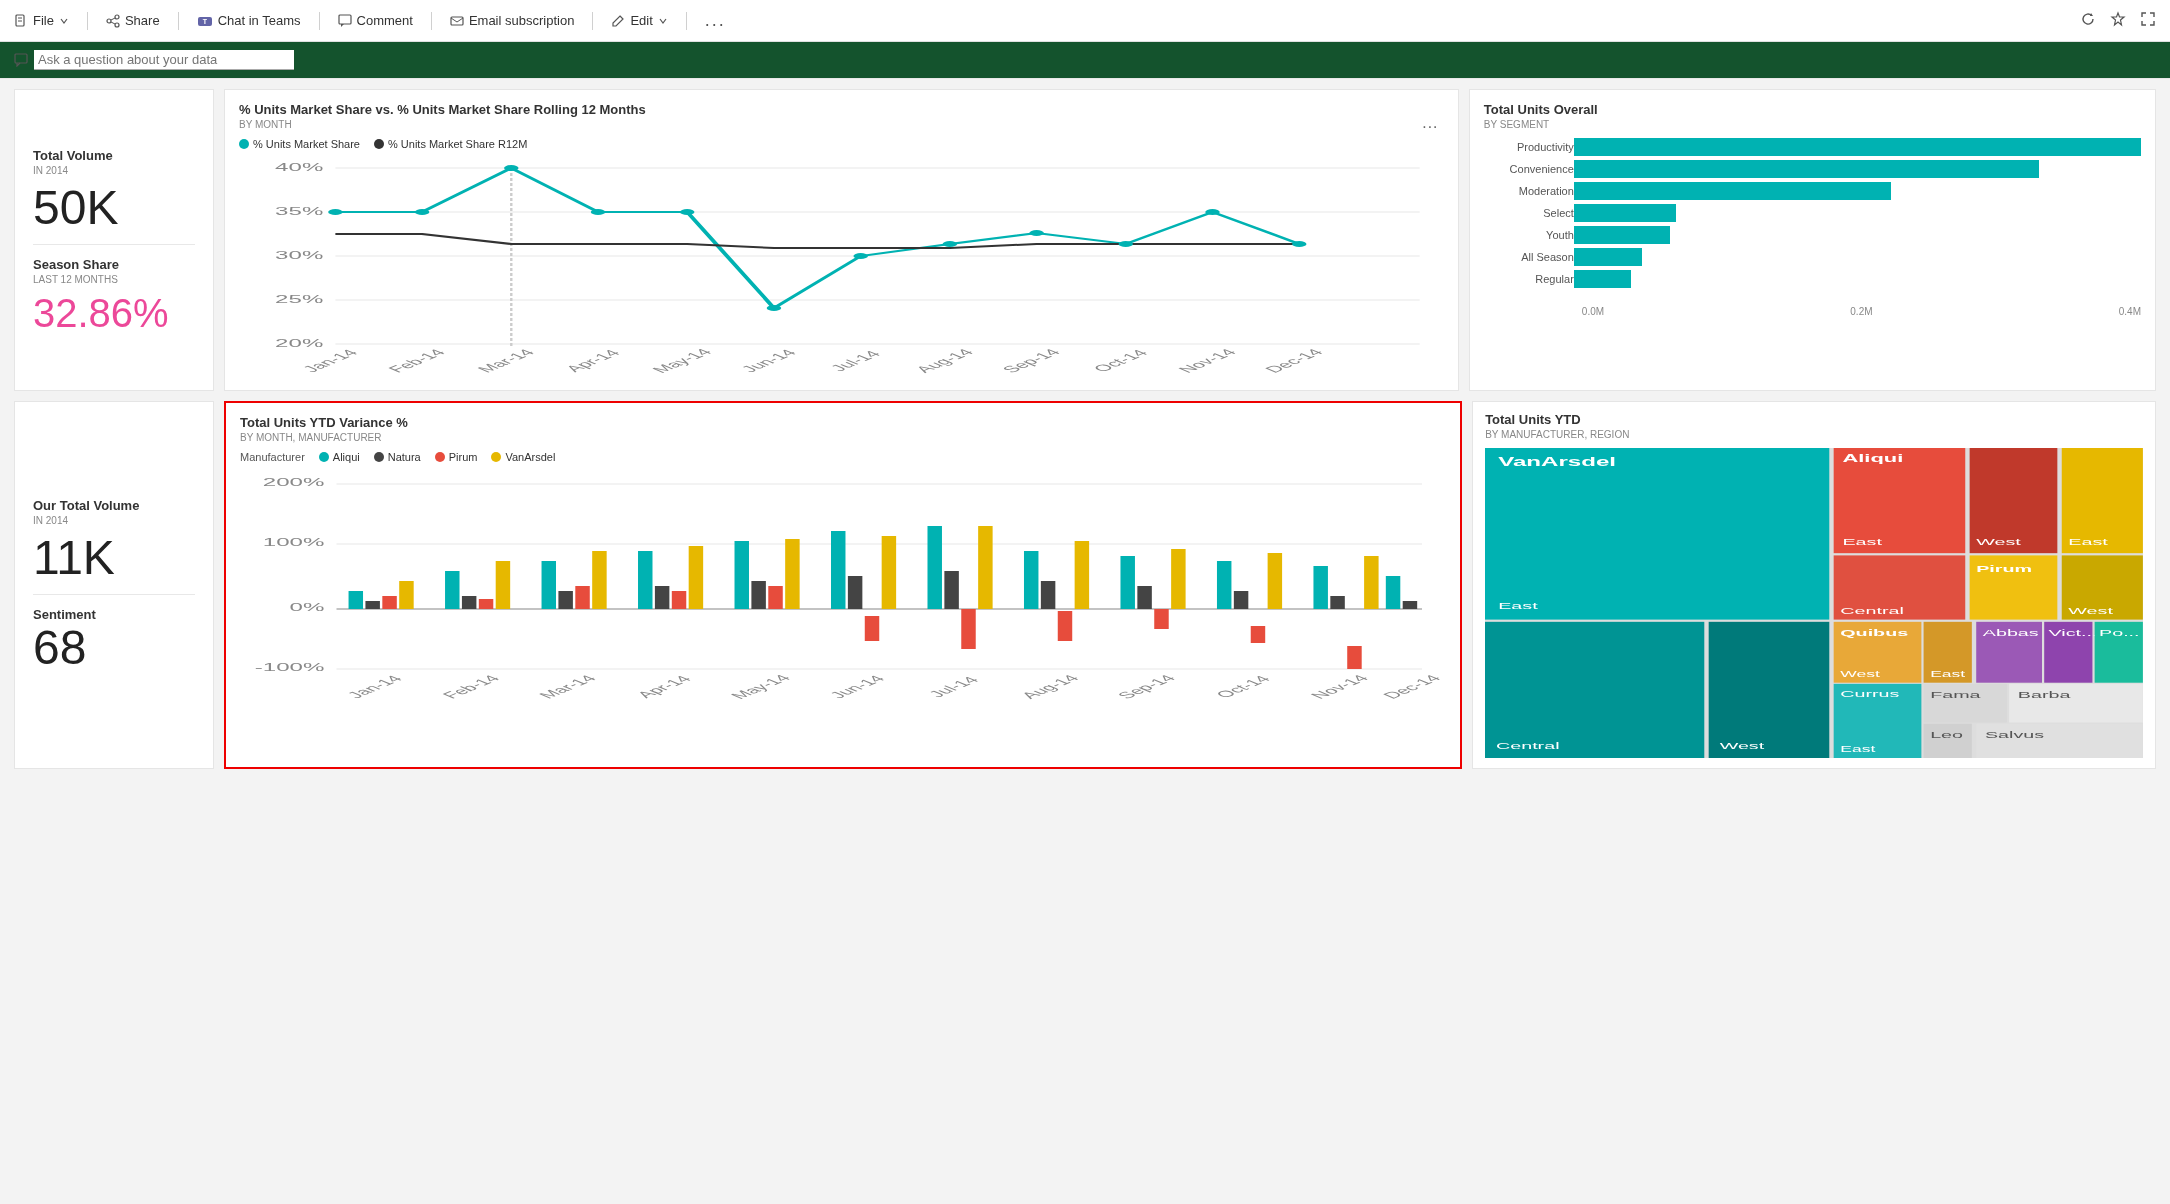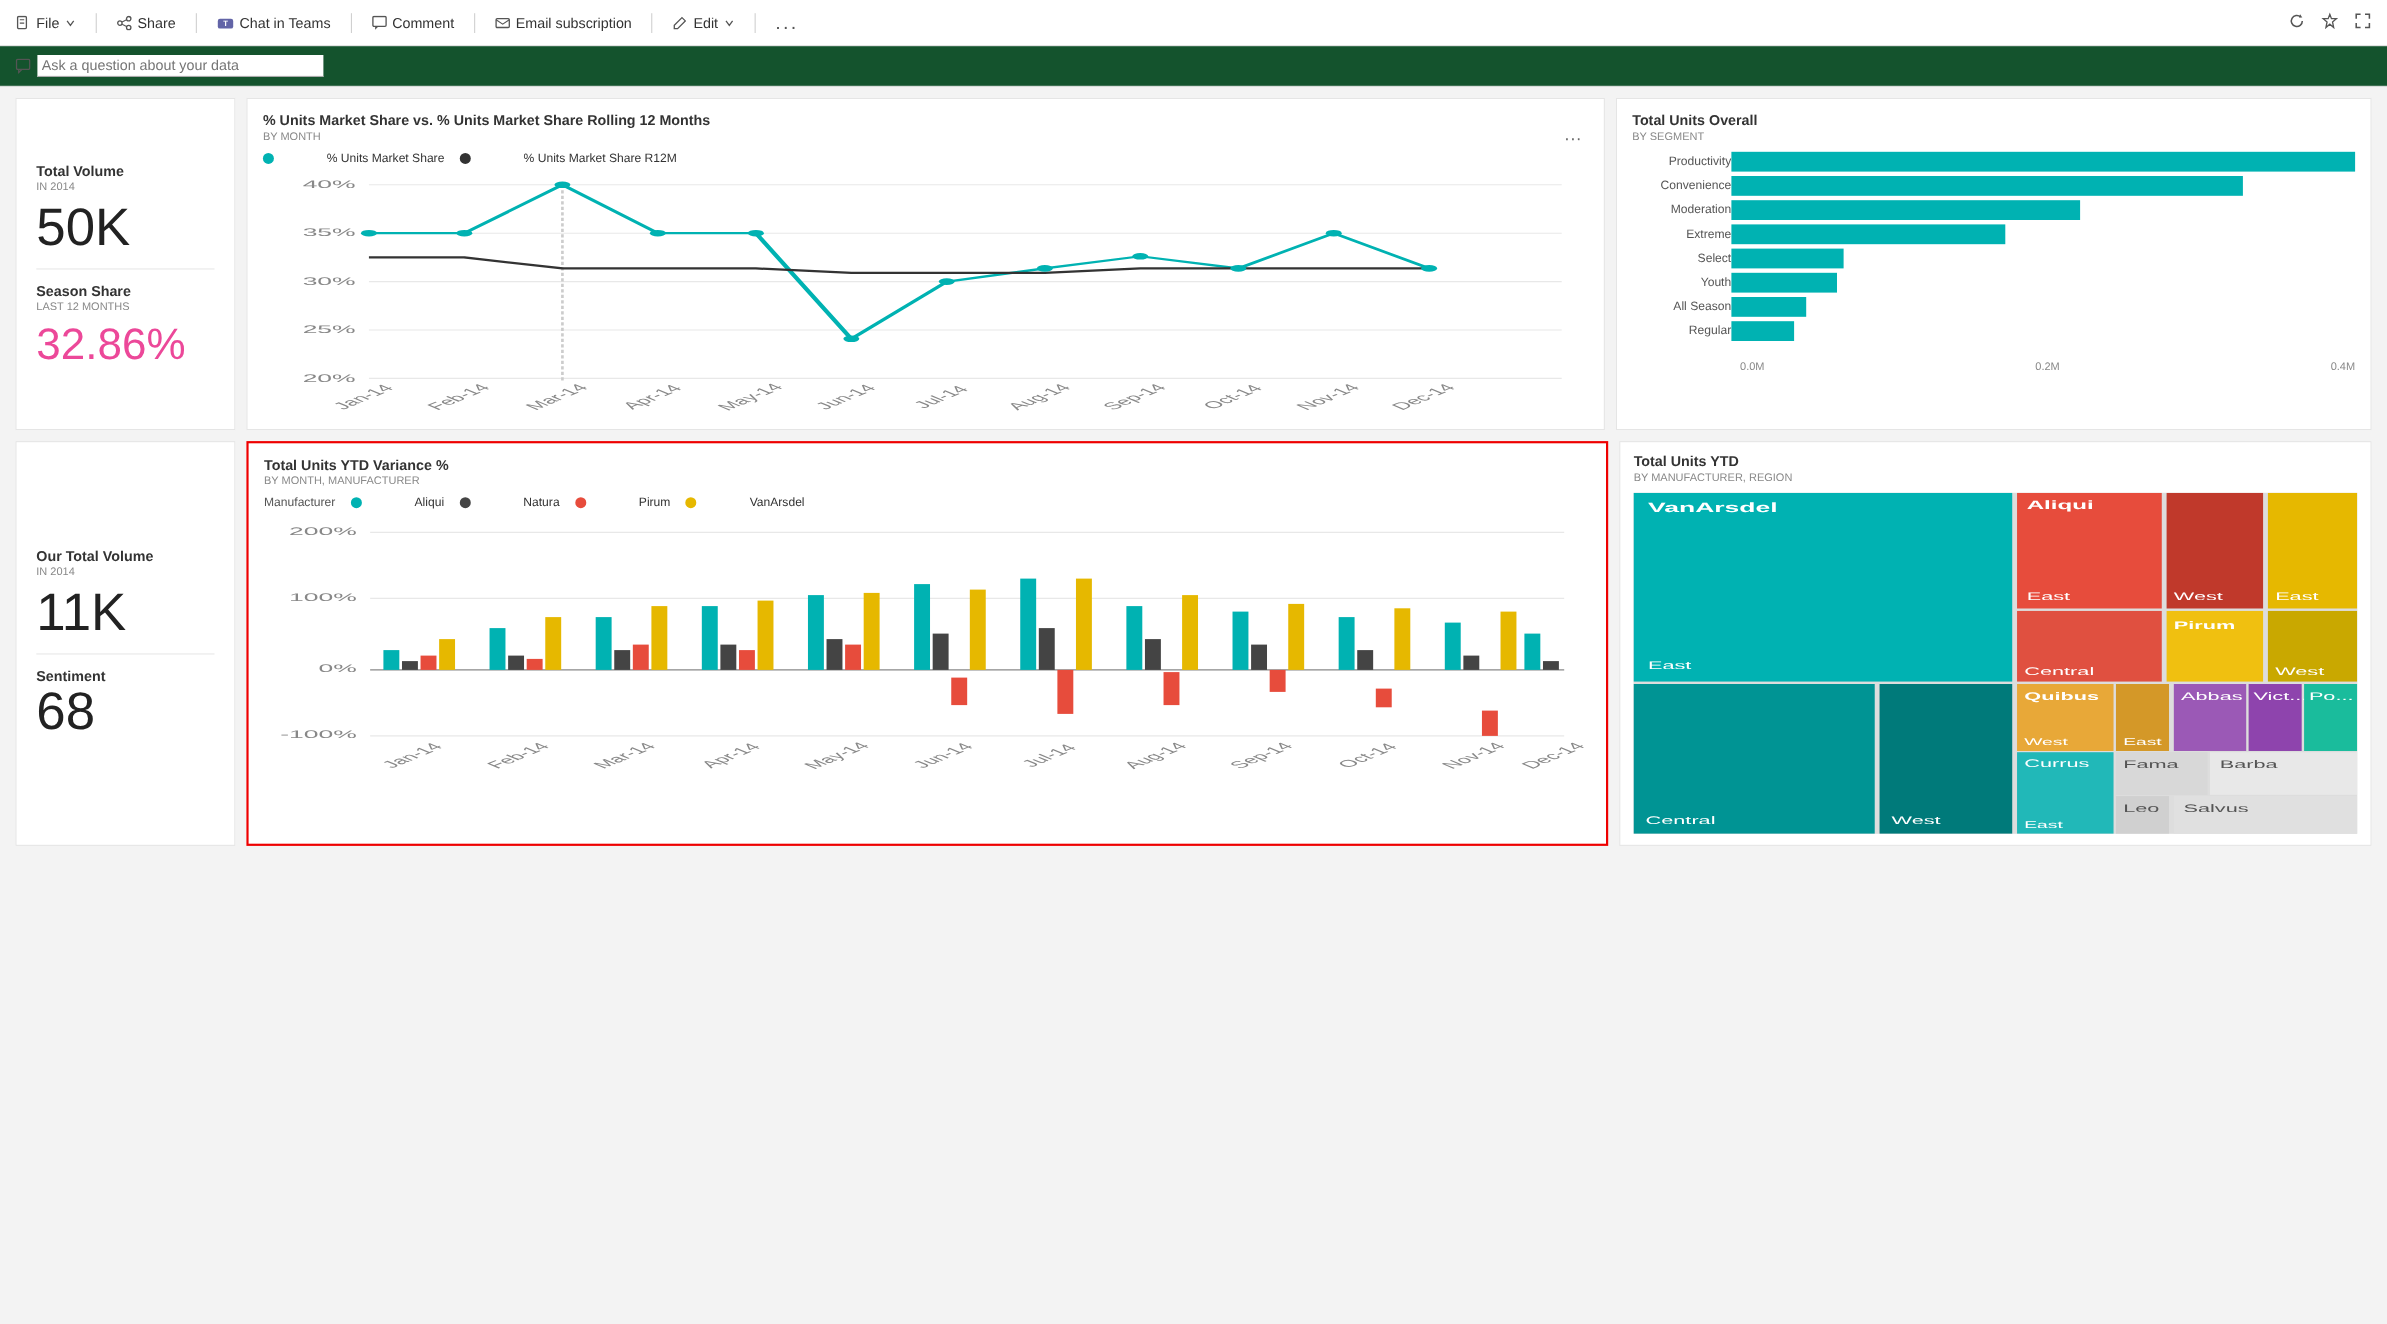--- a/index.html
+++ b/index.html
@@ -28,21 +28,21 @@
     .kpi-value-sm { font-size: 40px; font-weight: 300; color: #ec4899; line-height: 1; }
     .kpi-divider { border: none; border-top: 1px solid #e8e8e8; margin: 12px 0; }
 
     
     .chart-panel { background: #fff; border: 1px solid #e5e5e5; padding: 12px 14px; flex: 1; }
     .chart-panel.selected { border: 2px solid #e00; }
     .chart-title { font-size: 13px; font-weight: 600; color: #333; margin-bottom: 2px; }
     .chart-subtitle { font-size: 10px; color: #888; text-transform: uppercase; margin-bottom: 8px; }
     .chart-legend { display: flex; align-items: center; gap: 14px; margin-bottom: 8px; font-size: 11px; }
     .legend-dot { width: 10px; height: 10px; border-radius: 50%; display: inline-block; margin-right: 4px; }
-    .legend-item { display: flex; align-items: center; gap: 44px; }
+    .legend-item { display: flex; align-items: center; }
 
     
     .line-chart-wrap { width: 100%; height: 220px; position: relative; }
 
     
     .hbar-chart { margin-top: 4px; }
     .hbar-row { display: flex; align-items: center; margin-bottom: 4px; }
     .hbar-label { width: 90px; text-align: right; font-size: 11px; color: #555; padding-right: 0; flex-shrink: 0; }
     .hbar-track { flex: 1; height: 18px; background: transparent; position: relative; }
     .hbar-fill { height: 100%; background: #00b2b2; }
@@ -254,26 +254,20 @@
               <div class="hbar-fill" style="width:82%;"></div>
             </div>
         </div>
         <div class="hbar-row">
           <div class="hbar-label">Moderation</div>
           <div class="hbar-track">
               <div class="hbar-fill" style="width:56%;"></div>
             </div>
         </div>
         <div class="hbar-row">
-          <div class="hbar-label">Extreme</div>
-          <div class="hbar-track">
-              <div class="hbar-fill" style="width:44%;"></div>
-            </div>
-        </div>
-        <div class="hbar-row">
           <div class="hbar-label">Select</div>
           <div class="hbar-track">
               <div class="hbar-fill" style="width:18%;"></div>
             </div>
         </div>
         <div class="hbar-row">
           <div class="hbar-label">Youth</div>
           <div class="hbar-track">
               <div class="hbar-fill" style="width:17%;"></div>
             </div>

